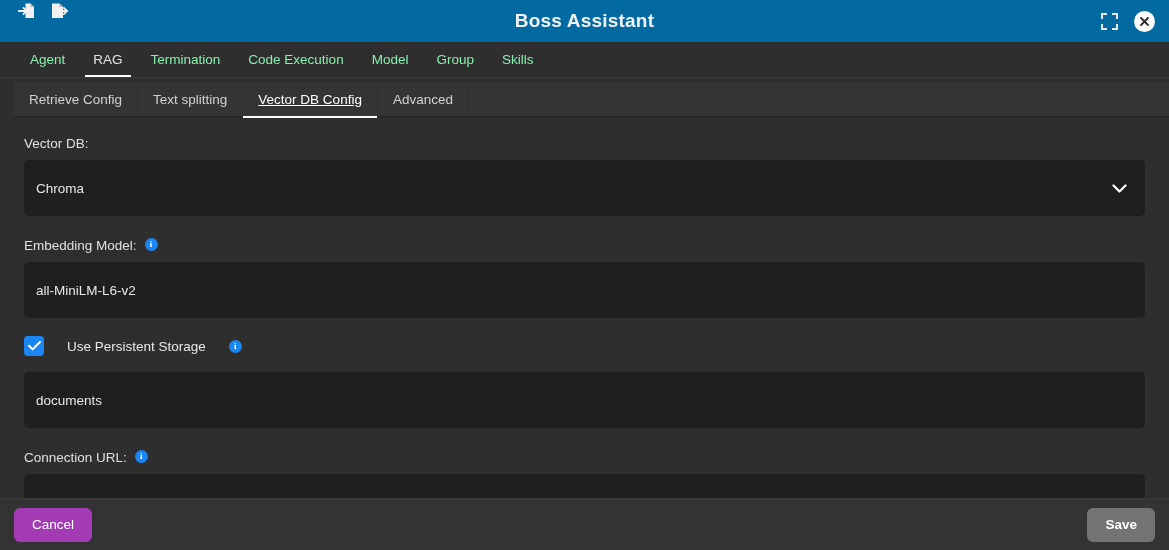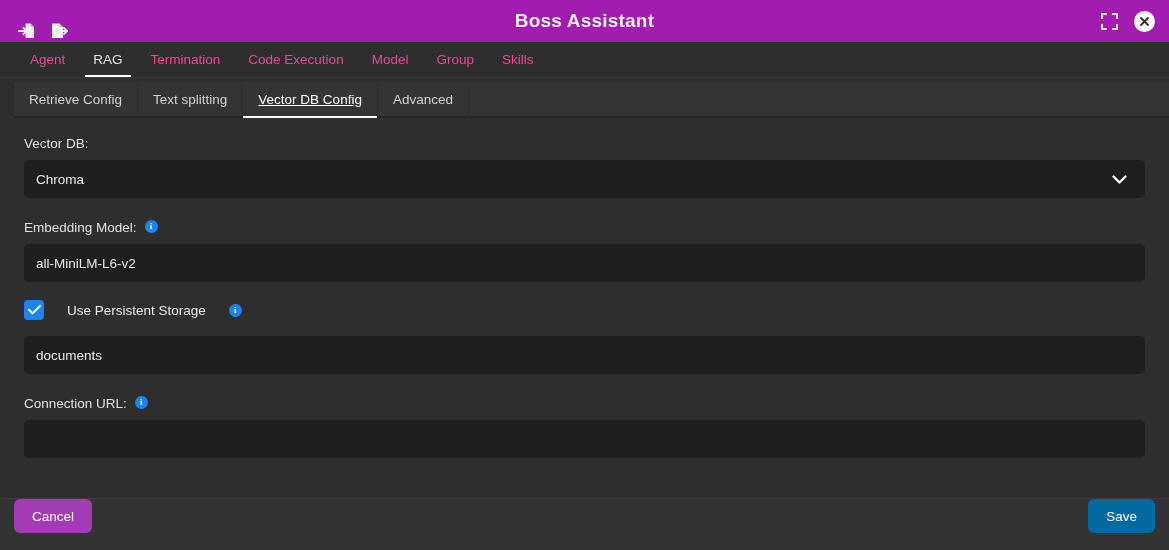--- a/index.html
+++ b/index.html
@@ -14,23 +14,23 @@
     background: #2e2e2e;
     font-family: "Liberation Sans", sans-serif;
     color: #e8e8e8;
     position: relative;
   }
 
   
   .titlebar {
     position: relative;
     height: 42px;
-    background: #a21caf;
-    display: flex;
-    align-items: flex-end;
+    background: #0369a1;
+    display: flex;
+    align-items: flex-start;
   }
 
   .titlebar-left {
     display: flex;
     align-items: center;
     gap: 10px;
     padding-left: 16px;
     z-index: 2;
   }
 
@@ -88,21 +88,21 @@
     align-items: stretch;
     padding-left: 16px;
     border-bottom: 1px solid #3a3a3a;
   }
 
   .main-tab {
     padding: 0 14px;
     display: flex;
     align-items: center;
     font-size: 13.5px;
-    color: #ec4899;
+    color: #86efac;
     cursor: pointer;
     position: relative;
     background: #2e2e2e;
   }
 
   .main-tab.active {
     color: #e5e5e5;
   }
 
   .main-tab.active::after {
@@ -178,21 +178,21 @@
     align-items: center;
     justify-content: center;
     line-height: 1;
     cursor: pointer;
     flex: none;
   }
 
   .select-box,
   .text-input {
     width: 1121px;
-    height: 38px;
+    height: 56px;
     background: #1f1f1f;
     border: none;
     border-radius: 5px;
     color: #e8e8e8;
     font-size: 13.5px;
     font-family: "Liberation Sans", sans-serif;
     padding: 0 12px;
     display: flex;
     align-items: center;
     outline: none;
@@ -240,38 +240,38 @@
   
   .footer {
     position: absolute;
     left: 0;
     right: 0;
     bottom: 0;
     height: 52px;
     background: #333333;
     border-top: 1px solid #3c3c3c;
     display: flex;
-    align-items: flex-start;
+    align-items: center;
     justify-content: space-between;
     padding: 0 14px;
   }
 
   .btn {
     border: none;
     border-radius: 6px;
     font-size: 13.5px;
     font-family: "Liberation Sans", sans-serif;
     color: #ffffff;
     height: 34px;
     padding: 0 18px;
     cursor: pointer;
   }
 
   .btn-cancel { background: #a33bb5; }
-  .btn-save   { background: #0369a1; }
+  .btn-save   { background: #737373; font-weight: bold; }
 </style>
 </head>
 <body>
 
 <div class="titlebar">
   <div class="titlebar-left">
     <div class="icon-btn">
       <svg width="20" height="20" viewBox="0 0 20 20">
         <path d="M8.5 2.5h5l3.5 3.5v11h-8.5z" fill="#f0f0f0"></path>
         <path d="M13.5 2.5v3.5h3.5z" fill="#b8b8b8"></path>

